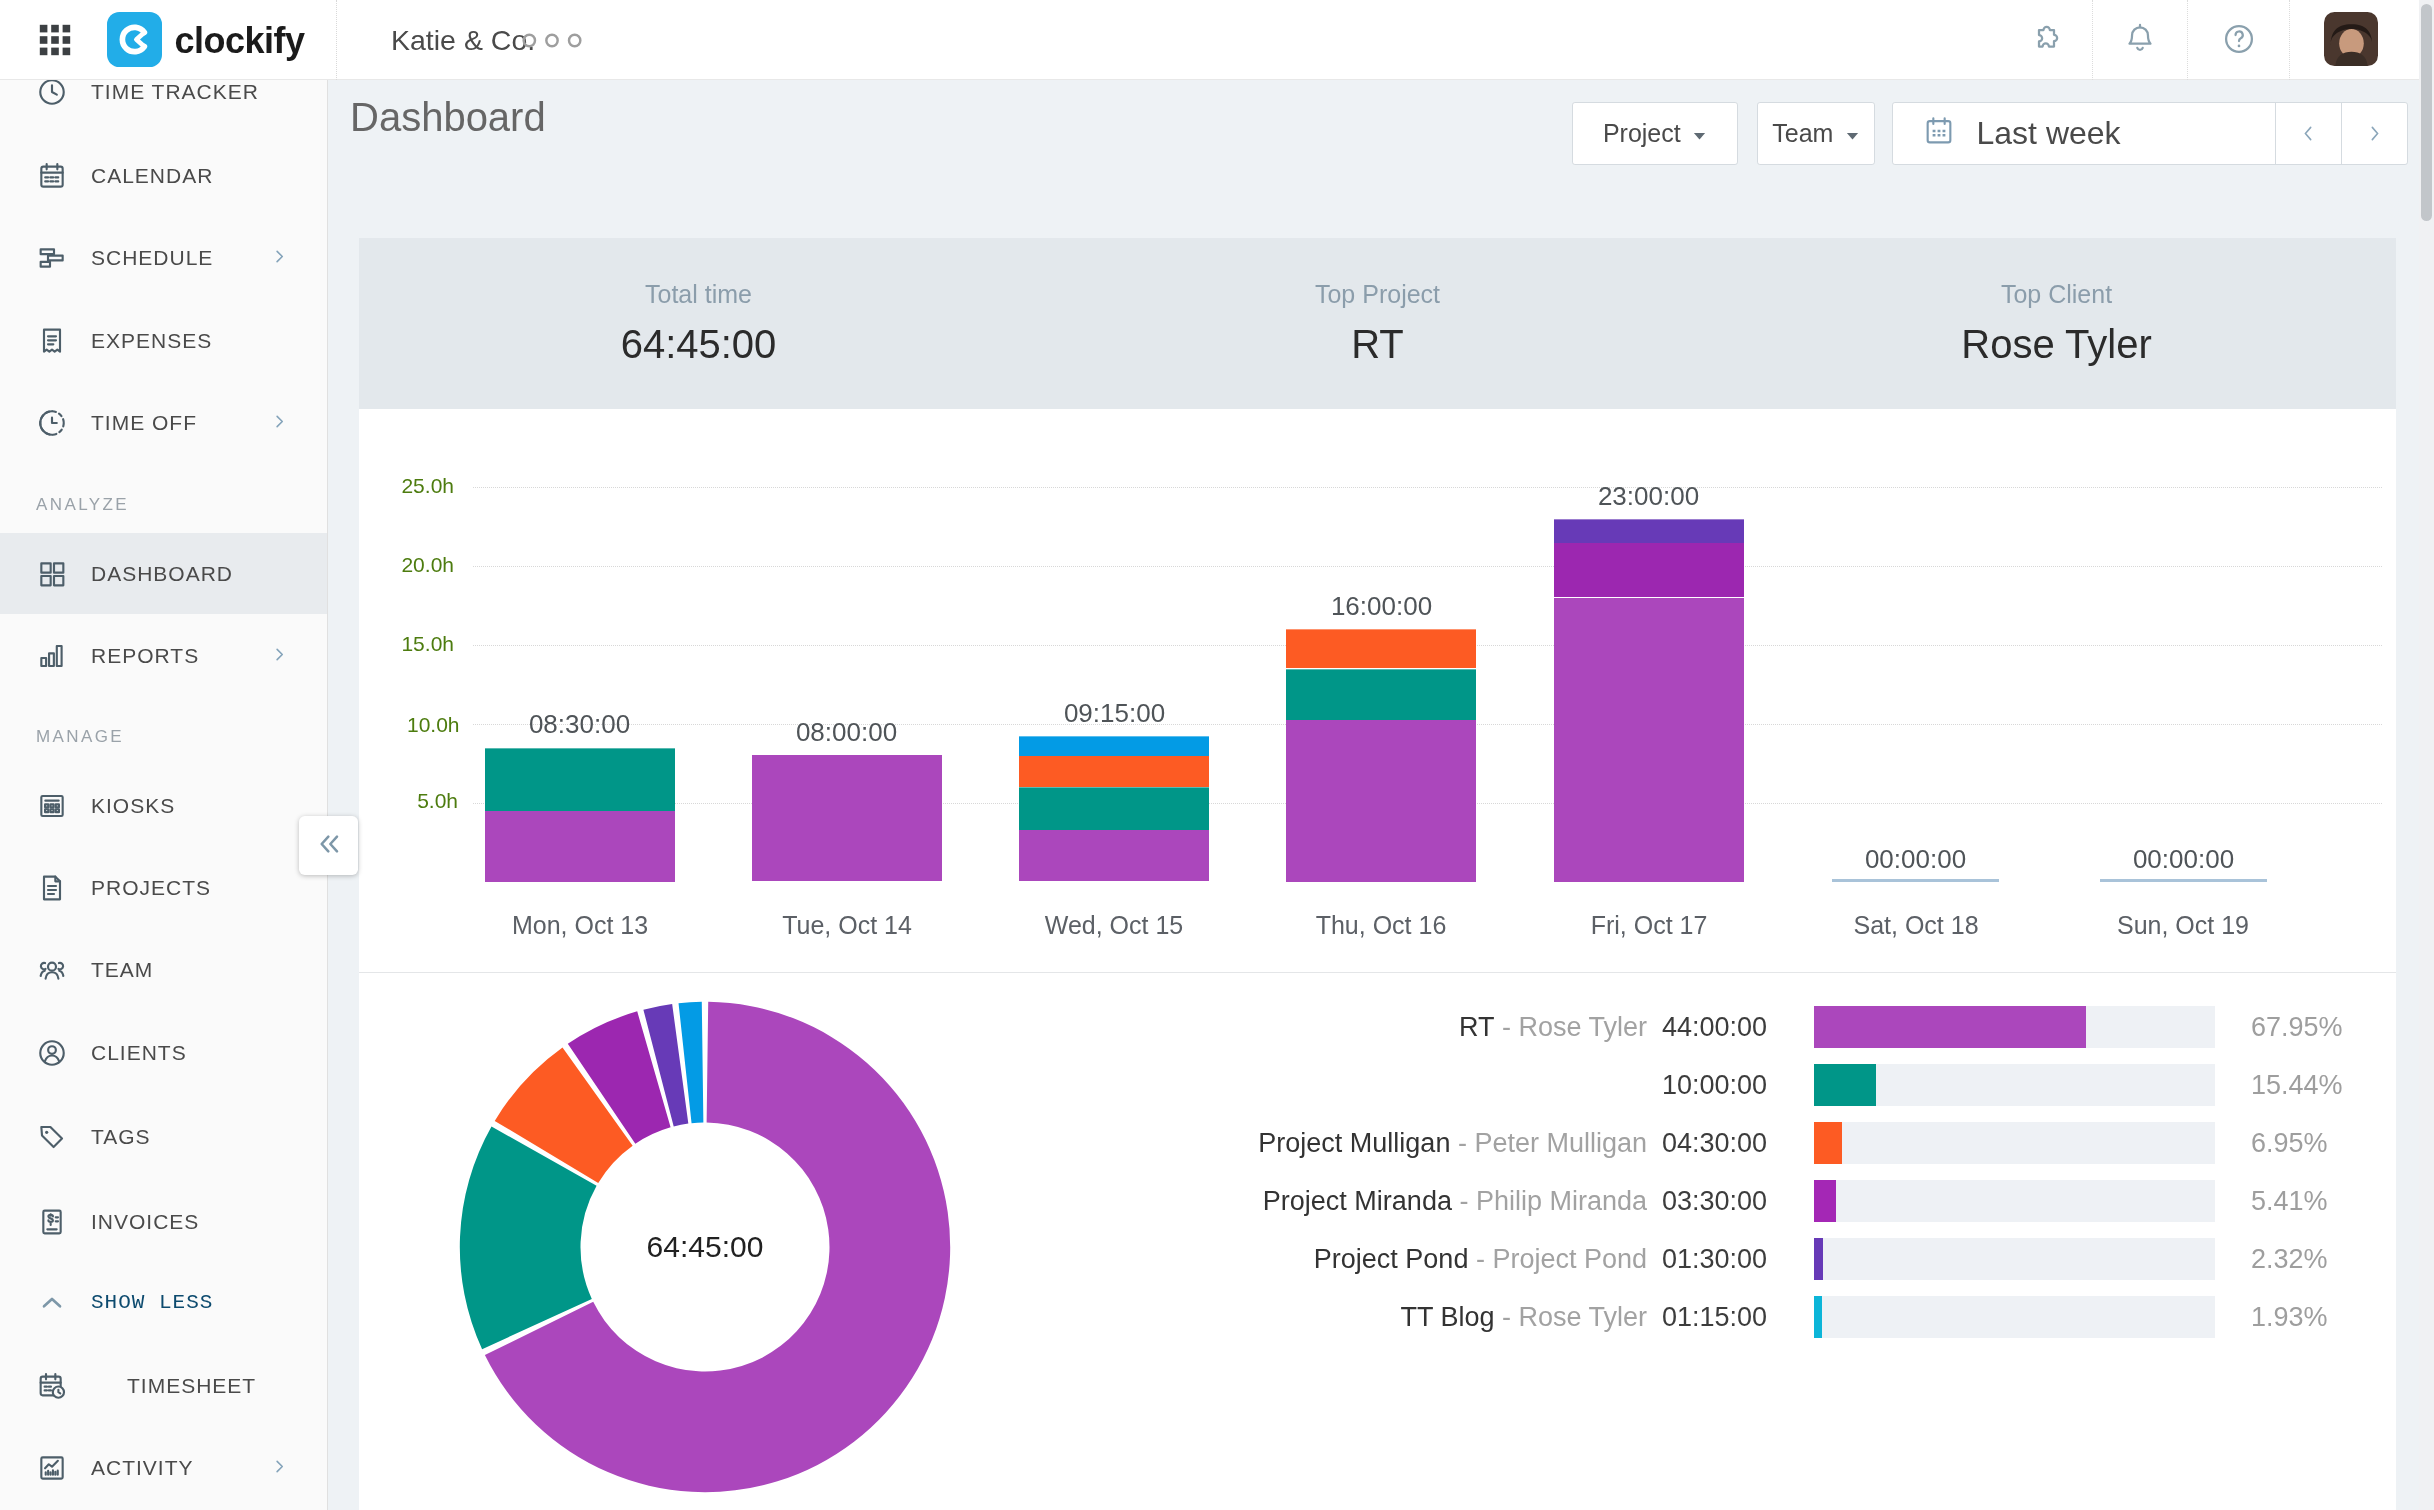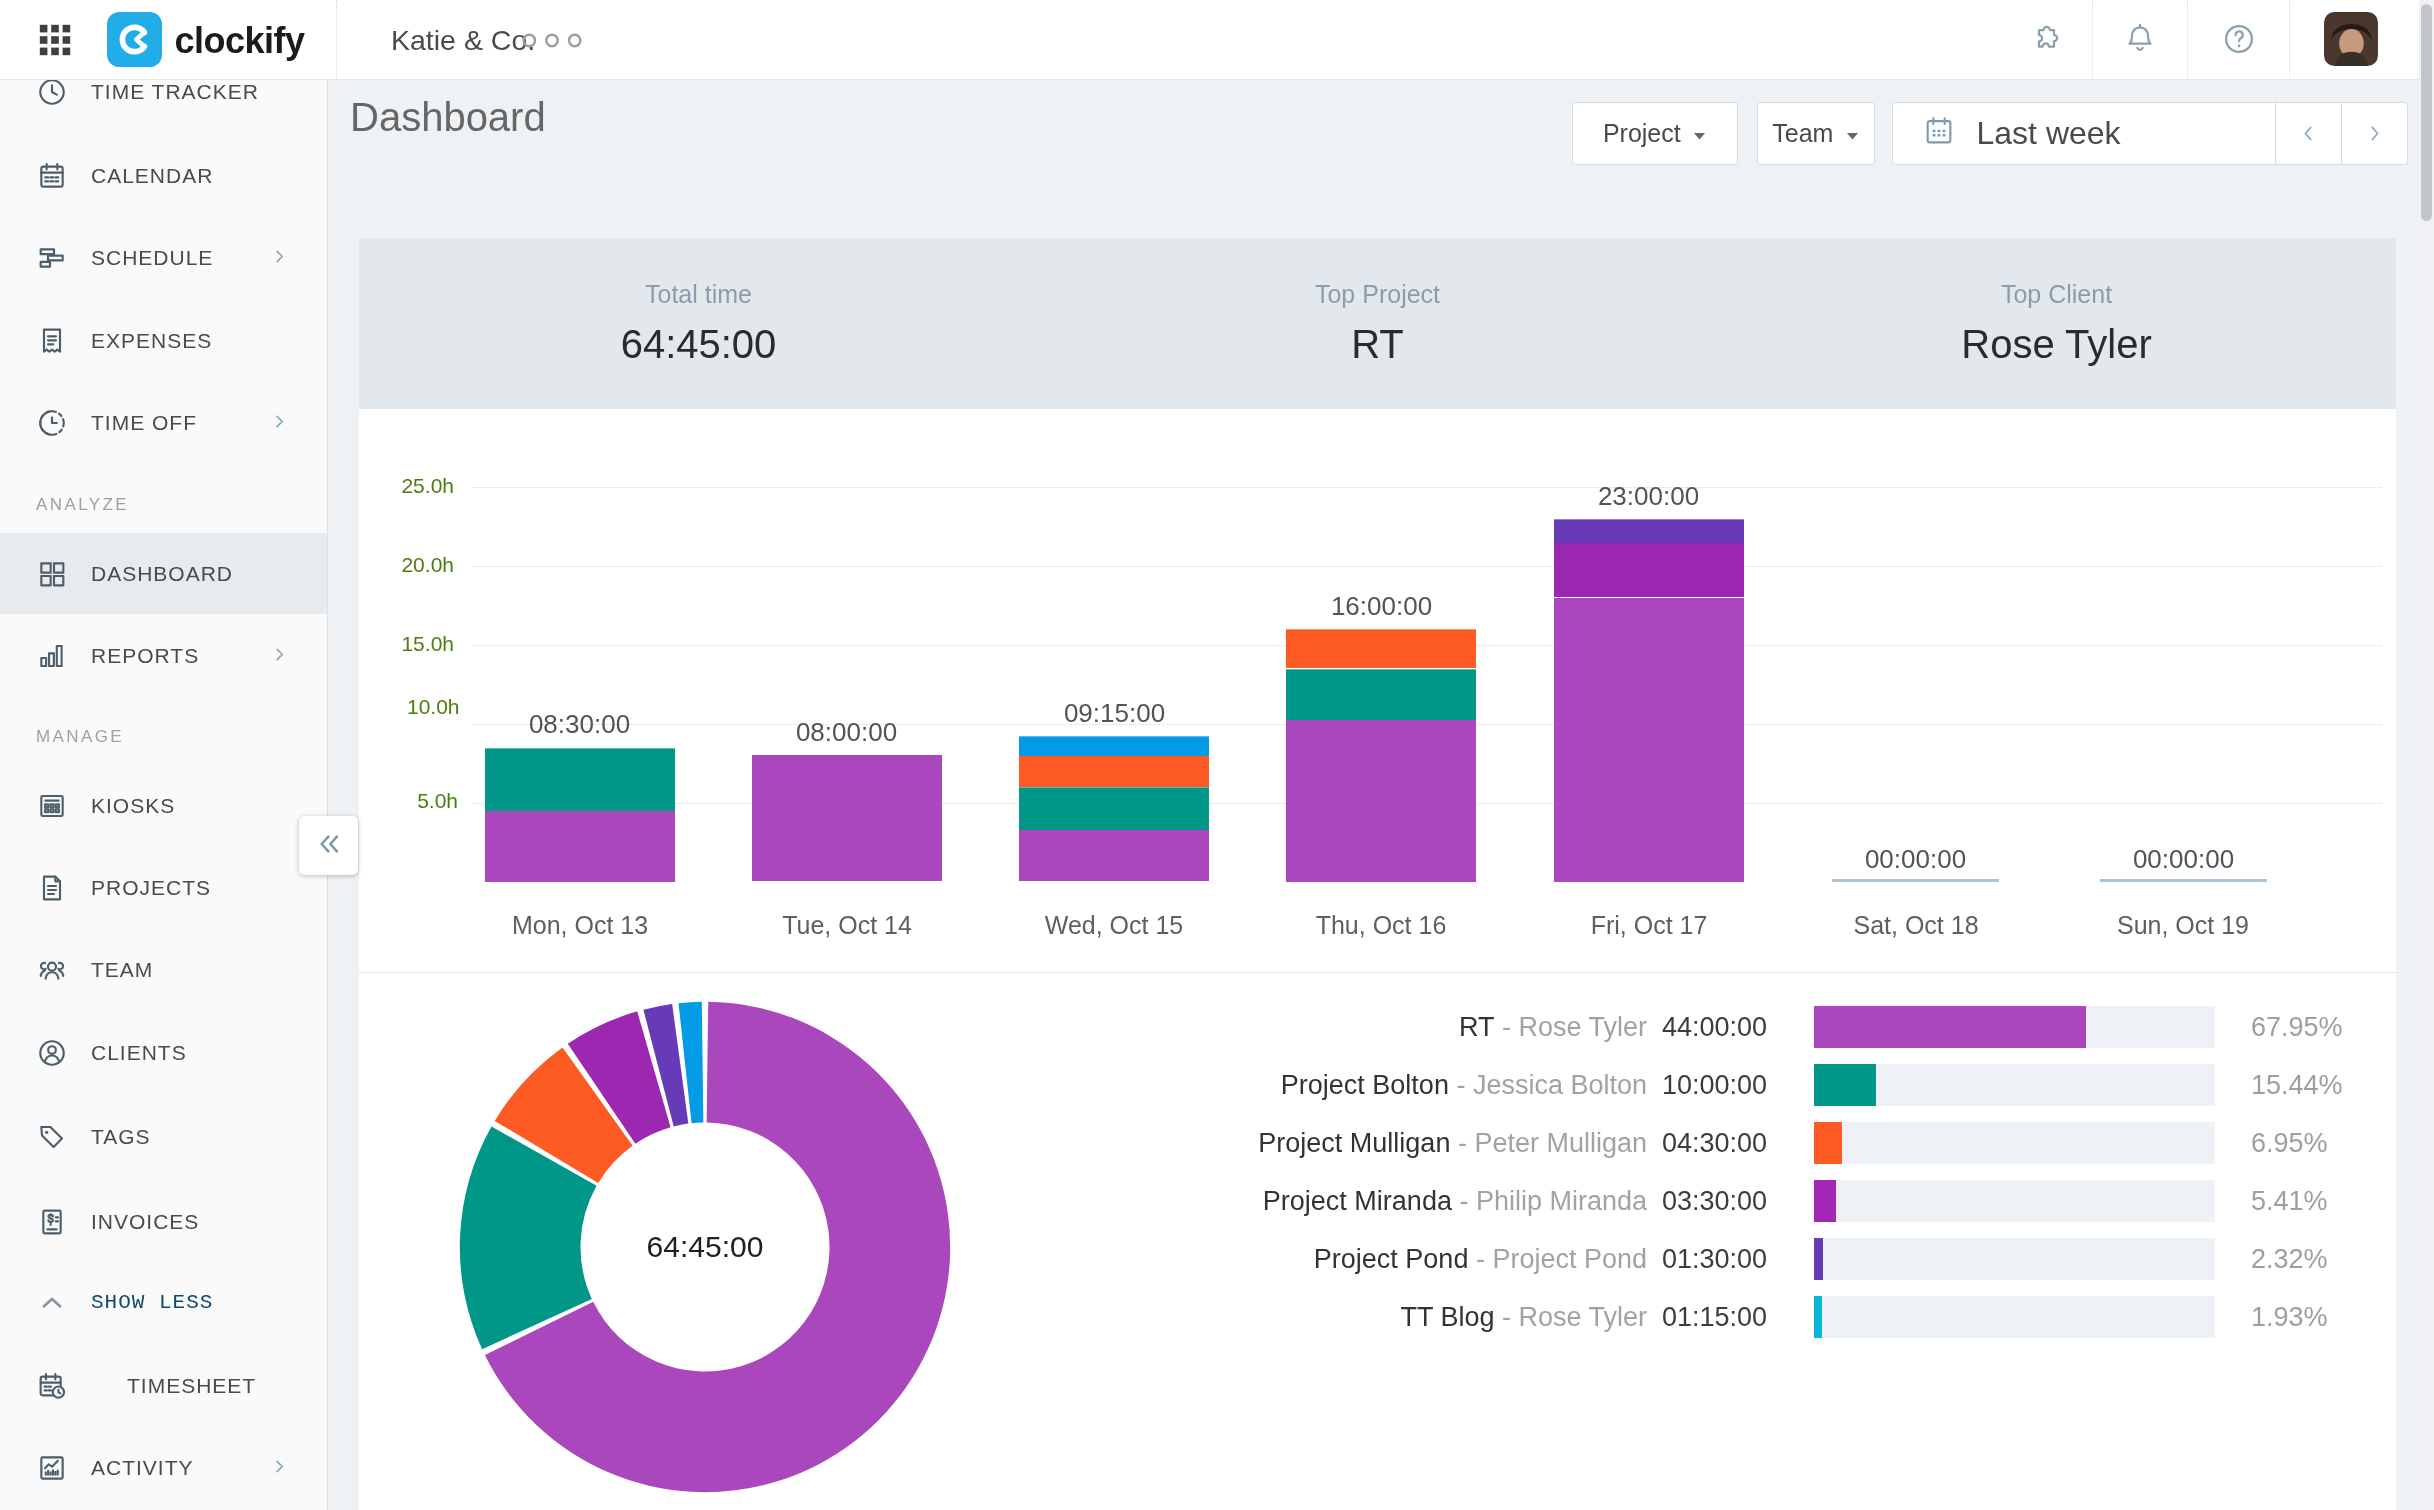--- a/index.html
+++ b/index.html
@@ -432,21 +432,21 @@
       <div class="sum-col">
         <div class="sum-label">Top Client</div>
         <div class="sum-value">Rose Tyler</div>
       </div>
     </div>
 
     <div class="barchart">
         <div class="gridline" style="top: 394px;"></div>
         <div class="ytick" style="top: 380px; left: 4px;">5.0h</div>
         <div class="gridline" style="top: 315px;"></div>
-        <div class="ytick" style="top: 286px; left: 0px; padding-left: 48px;">10.0h</div>
+        <div class="ytick" style="top: 304px; left: 0px; padding-left: 48px;">10.0h</div>
         <div class="gridline" style="top: 236px;"></div>
         <div class="ytick" style="top: 223px; left: 0px;">15.0h</div>
         <div class="gridline" style="top: 157px;"></div>
         <div class="ytick" style="top: 144px; left: 0px;">20.0h</div>
         <div class="gridline" style="top: 78px;"></div>
         <div class="ytick" style="top: 65px; left: 0px;">25.0h</div>
         <div class="bar-seg" style="left: 126px; width: 190px; top: 402px; height: 71px; background: rgb(171, 71, 188);"></div>
         <div class="bar-seg" style="left: 126px; width: 190px; top: 339px; height: 63px; background: rgb(0, 150, 136); border-top: 1px solid rgba(255, 255, 255, 0.35);"></div>
         <div class="bar-total" style="left: 116px; top: 300px;">08:30:00</div>
         <div class="day-label" style="left: 107px; top: 502px;">Mon, Oct 13</div>
@@ -492,21 +492,20 @@
       <div id="legend">
           <div class="lg-row" style="top: 33px;">
             <div class="lg-name"><span>RT</span><span class="lg-client"> - Rose Tyler</span></div>
             <div class="lg-time">44:00:00</div>
             <div class="lg-track">
               <div class="lg-fill" style="width: 67.95%; background: rgb(171, 71, 188);"></div>
             </div>
             <div class="lg-pct">67.95%</div>
           </div>
           <div class="lg-row" style="top: 91px;">
-            <div class="lg-name"><span>Project Bolton</span><span class="lg-client"> - Jessica Bolton</span></div>
             <div class="lg-time">10:00:00</div>
             <div class="lg-track">
               <div class="lg-fill" style="width: 15.44%; background: rgb(0, 150, 136);"></div>
             </div>
             <div class="lg-pct">15.44%</div>
           </div>
           <div class="lg-row" style="top: 149px;">
             <div class="lg-name"><span>Project Mulligan</span><span class="lg-client"> - Peter Mulligan</span></div>
             <div class="lg-time">04:30:00</div>
             <div class="lg-track">

